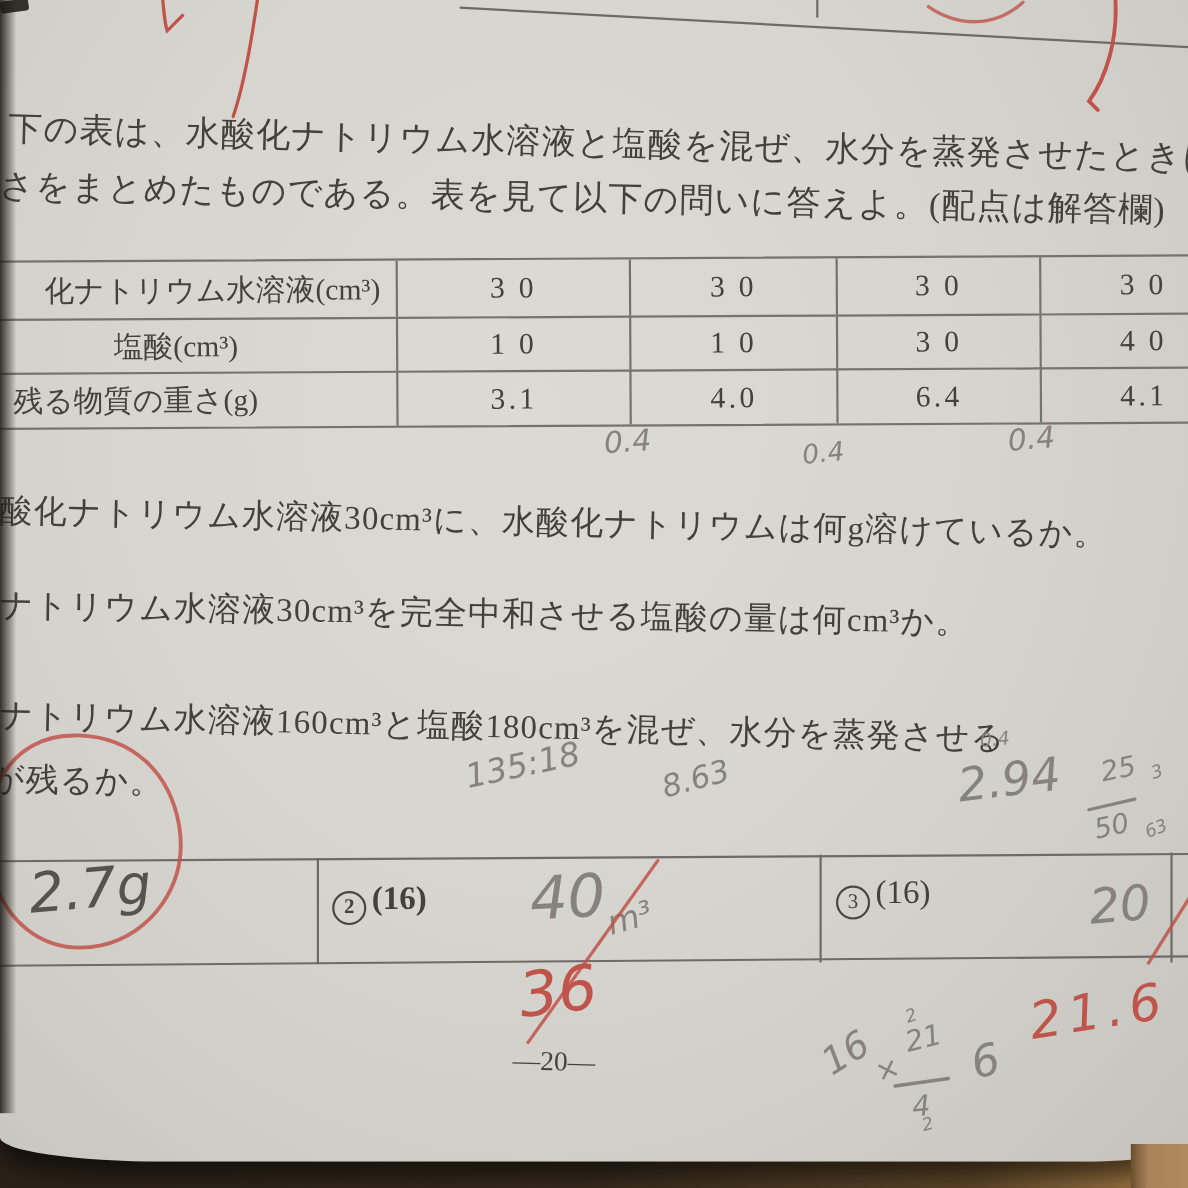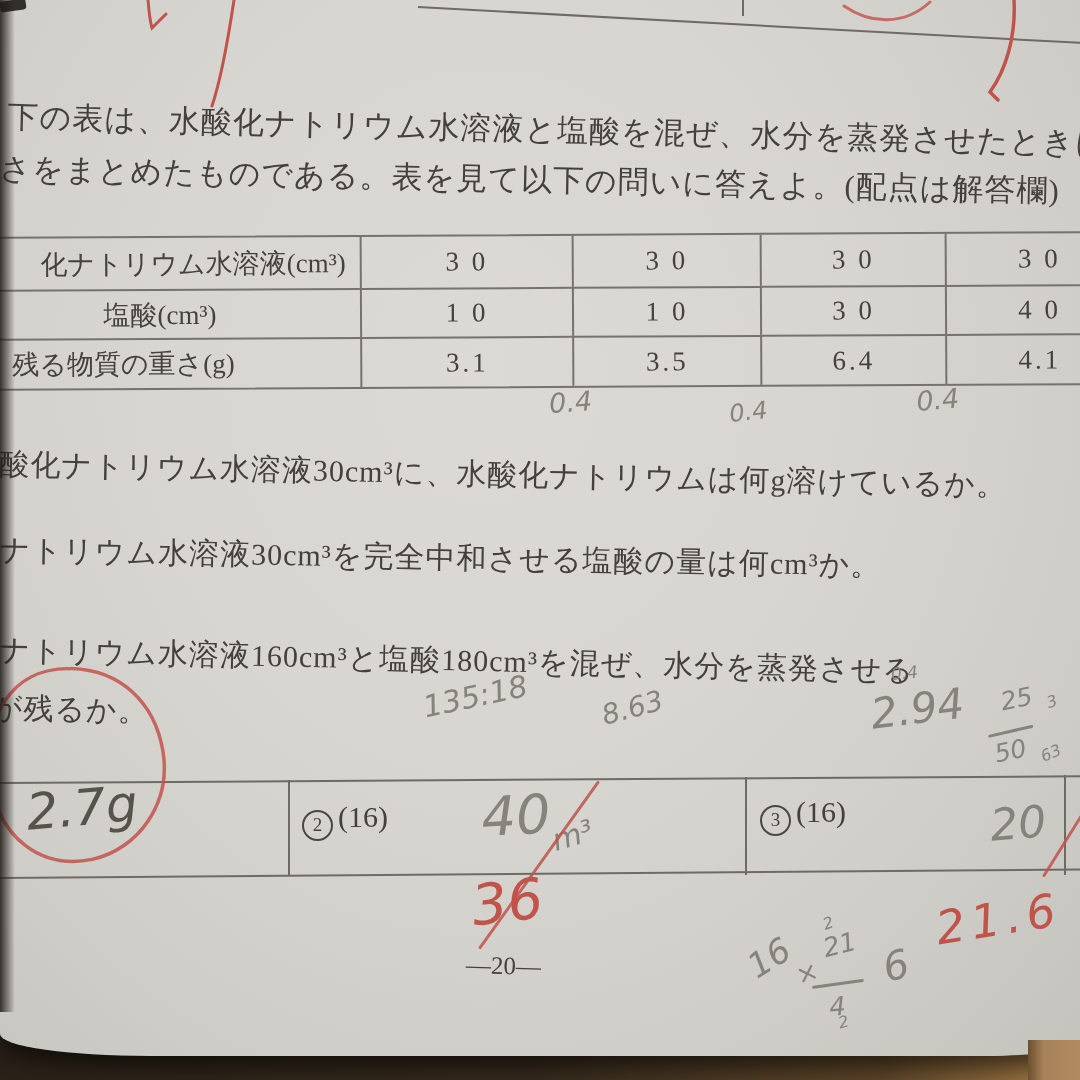--- a/index.html
+++ b/index.html
@@ -67,21 +67,21 @@
     <div class="tcell r0 val">3 0</div>
     <div class="tcell r0 val">3 0</div>
     <div class="tcell r0 val">3 0</div>
     <div class="tcell c0">塩酸(cm³)</div>
     <div class="tcell val">1 0</div>
     <div class="tcell val">1 0</div>
     <div class="tcell val">3 0</div>
     <div class="tcell val">4 0</div>
     <div class="tcell c0 lab3">残る物質の重さ(g)</div>
     <div class="tcell val">3.1</div>
-    <div class="tcell val">3.5</div>
+    <div class="tcell val">4.0</div>
     <div class="tcell val">6.4</div>
     <div class="tcell val">4.1</div>
   </div>
 
   <div class="abs hw" style="left:548px;top:388px;font-size:27px;transform:rotate(-4deg);">0.4</div>
   <div class="abs hw" style="left:728px;top:400px;font-size:24px;transform:rotate(-6deg);">0.4</div>
   <div class="abs hw" style="left:915px;top:386px;font-size:27px;transform:rotate(-5deg);">0.4</div>
 
   <div class="abs print tilt" style="left:0px;top:444px;font-size:30px;letter-spacing:1px;transform:rotate(1.2deg);">酸化ナトリウム水溶液30cm³に、水酸化ナトリウムは何g溶けているか。</div>
   <div class="abs print tilt" style="left:0px;top:530px;font-size:30px;letter-spacing:1px;transform:rotate(1deg);">ナトリウム水溶液30cm³を完全中和させる塩酸の量は何cm³か。</div>
@@ -102,21 +102,21 @@
   <div class="abs gline" style="left:-5px;top:877px;width:1092px;transform:rotate(-0.45deg);"></div>
   <div class="abs vline" style="left:288px;top:780px;height:96px;"></div>
   <div class="abs vline" style="left:745px;top:777px;height:98px;"></div>
   <div class="abs vline" style="left:1064px;top:775px;height:100px;"></div>
 
   <div class="abs hw hwd" style="left:24px;top:784px;font-size:50px;transform:rotate(-5deg);">2.7g</div>
   <svg class="abs" style="left:-22px;top:660px;transform:rotate(-5deg);" width="206" height="214" viewBox="0 0 206 214">
       <path d="M100,8 C42,2 8,50 12,114 C15,170 54,206 106,200 C152,194 190,152 186,98 C182,50 152,14 102,8" fill="none" stroke="#c2544b" stroke-width="3.5" stroke-linecap="round" opacity=".85"></path>
     </svg>
 
-  <div class="abs print" style="left:302px;top:800px;font-size:30px;">
+  <div class="abs print" style="left:302px;top:800px;font-size:30px;font-weight:bold;">
     <span class="circ">2</span><span>(16)</span>
   </div>
   <div class="abs hw" style="left:480px;top:786px;font-size:54px;transform:rotate(-3deg);">40</div>
   <div class="abs hw" style="left:548px;top:824px;font-size:30px;transform:rotate(-16deg);">m³</div>
   <div class="abs redline" style="left:478px;top:948px;width:206px;transform:rotate(-54.5deg);"></div>
   <div class="abs red" style="left:468px;top:874px;font-size:56px;transform:rotate(-7deg);">36</div>
 
   <div class="abs print" style="left:760px;top:795px;font-size:30px;">
     <span class="circ">3</span><span>(16)</span>
   </div>

